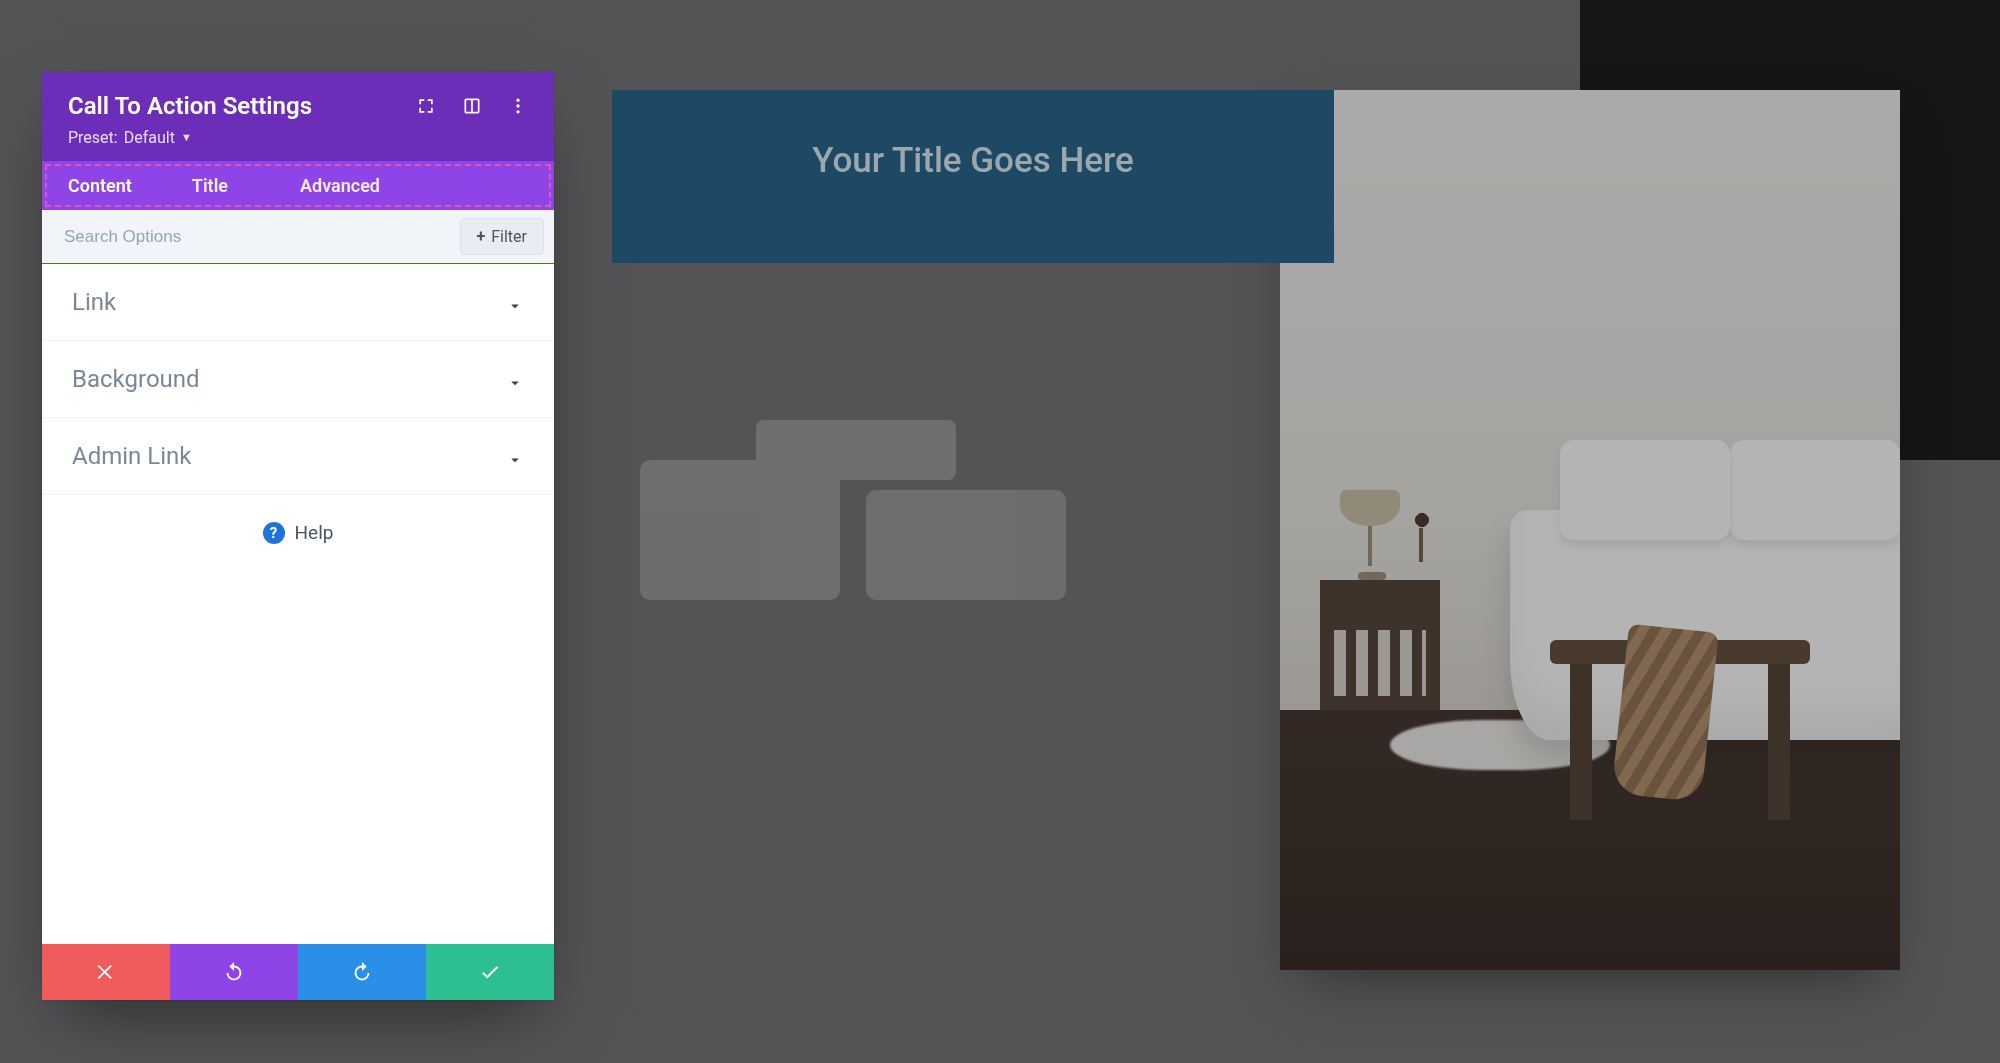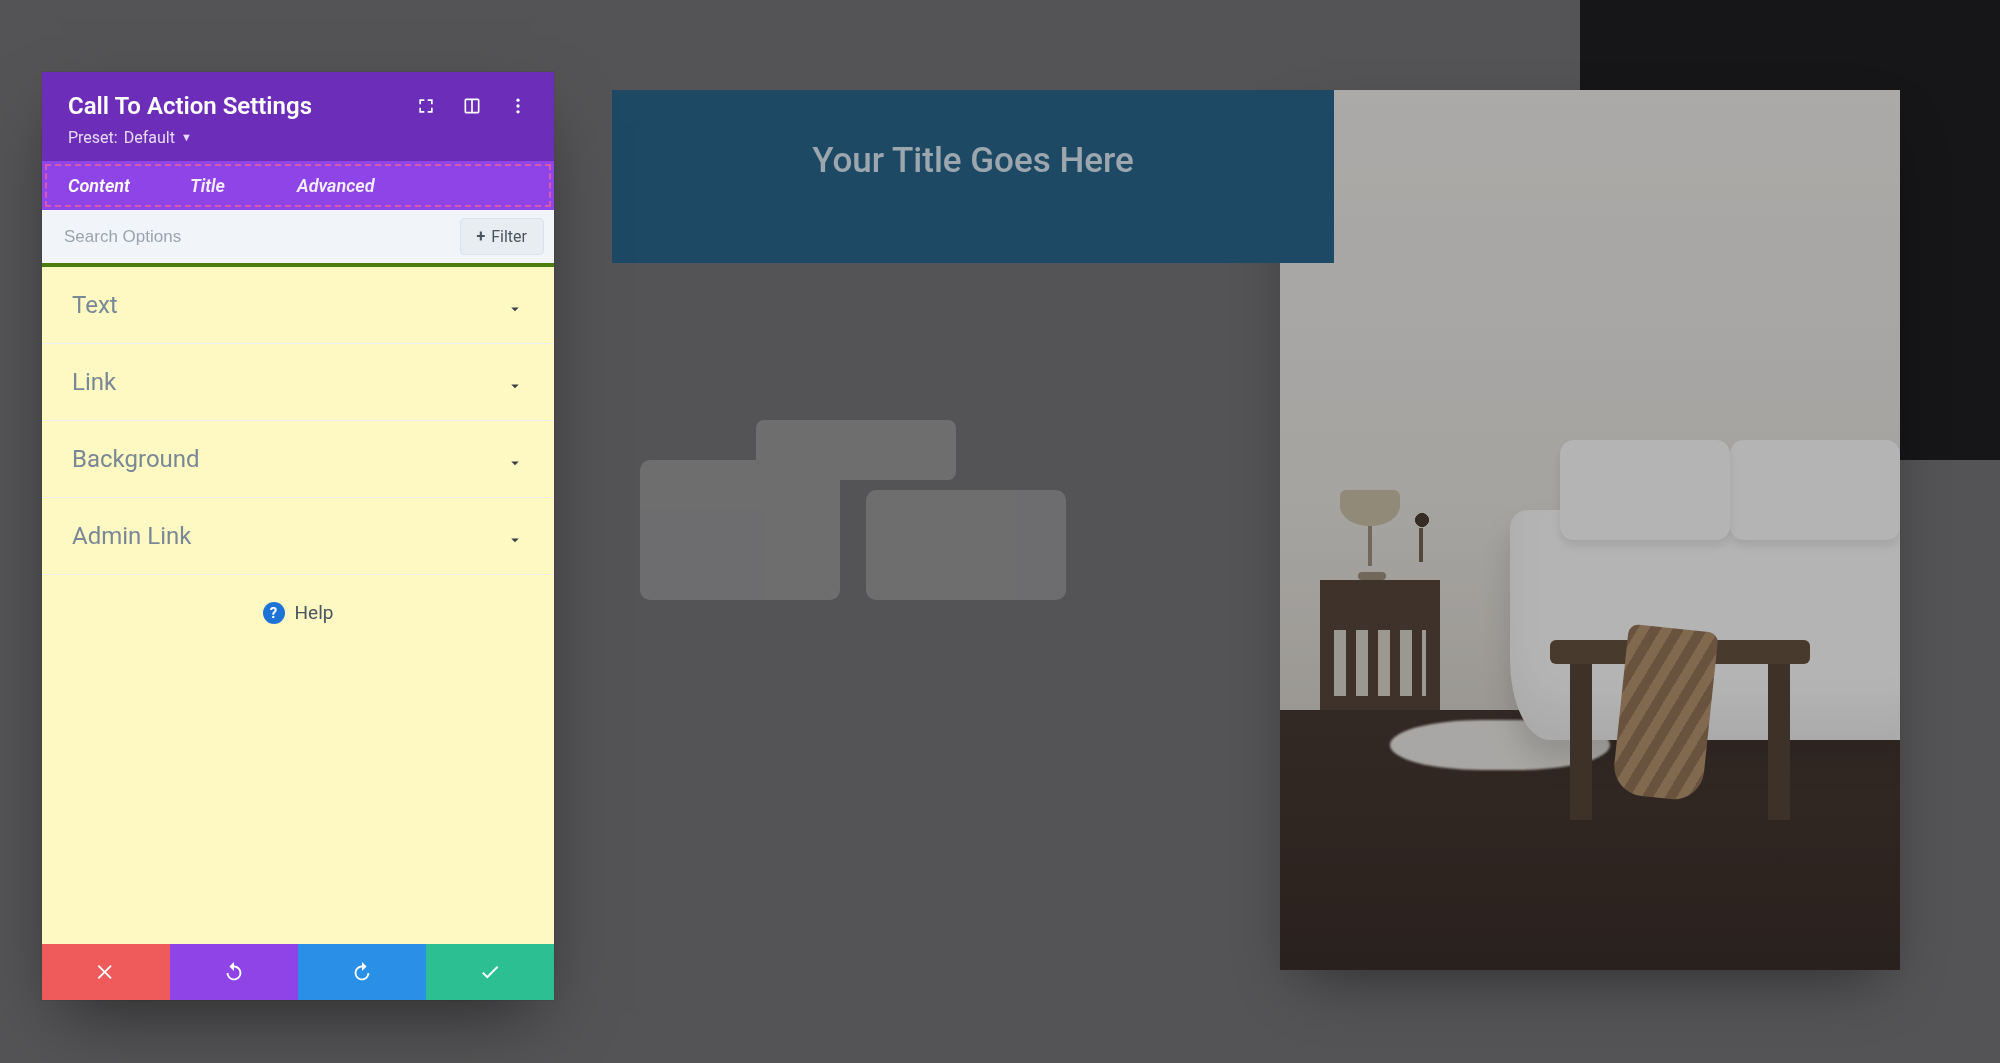--- a/index.html
+++ b/index.html
@@ -117,21 +117,21 @@
   }
   .ghost-shapes .a{ top:40px; left:0; width:200px; height:140px; border-radius:10px;}
   .ghost-shapes .b{ top:70px; left:226px; width:200px; height:110px; border-radius:10px;}
   .ghost-shapes .c{ top:0; left:116px; width:200px; height:60px; border-radius:8px;}
 
   
   .panel {
     position: absolute;
     top: 72px; left: 42px;
     width: 512px; height: 928px;
-    background: #fef9c3;
+    background: #ffffff;
     z-index: 10;
     display:flex; flex-direction:column;
     box-shadow: 0 30px 70px -20px rgba(0,0,0,.5), 0 0 0 1px rgba(0,0,0,.05);
     font-size: 18px;
   }
   .panel-header{
     background:#6c2eb9;
     color:#fff;
     padding: 20px 26px 14px;
   }
@@ -145,42 +145,41 @@
   .preset-line{
     margin-top:8px; font-size:16px; color:#e7dbf7; display:flex; align-items:center; gap:6px;
     cursor:pointer;
   }
   .preset-line .caret{ font-size:11px;}
 
   .tabs{
     background:#8e44e6;
     display:flex;
     position:relative;
-    font-style:italic;
   }
   .tabs::before{
     content:"";
     position:absolute; inset:3px;
     border:2px dashed #d65bb0;
     pointer-events:none;
   }
   .tab{
     flex:0 0 auto;
     padding:14px 30px;
     color:#f4ecff; font-weight:600; font-size:18px;
     cursor:pointer;
   }
   .tab:nth-child(1){ padding-left:26px;}
   .tab:nth-child(3){ padding-left:42px;}
   .tab.active{ color:#fff;}
 
   .search-row{
     background:#f1f5f9;
     display:flex; align-items:center;
-    border-bottom:4px solid #4d7c0f;
+    border-bottom:1px solid #4d7c0f;
   }
   .search-row input{
     flex:1; border:none; background:transparent;
     padding:16px 22px; font-size:17px; color:#6b7280;
     outline:none;
   }
   .search-row input::placeholder{ color:#9aa4b1;}
   .filter-btn{
     display:flex; align-items:center; gap:6px;
     background:#e8edf2; color:#4a5560;
@@ -312,26 +311,20 @@
     <div class="search-row">
       <input type="text" placeholder="Search Options" style="">
       <div class="filter-btn">
         <span class="plus">+</span>
         <span>Filter</span>
       </div>
     </div>
 
     <div class="opts">
       <div class="opt">
-        <span>Text</span>
-        <span class="chev"><svg viewBox="0 0 24 24">
-              <path d="M7 10l5 5 5-5z"></path>
-            </svg></span>
-      </div>
-      <div class="opt">
         <span>Link</span>
         <span class="chev"><svg viewBox="0 0 24 24">
               <path d="M7 10l5 5 5-5z"></path>
             </svg></span>
       </div>
       <div class="opt">
         <span>Background</span>
         <span class="chev"><svg viewBox="0 0 24 24">
               <path d="M7 10l5 5 5-5z"></path>
             </svg></span>

